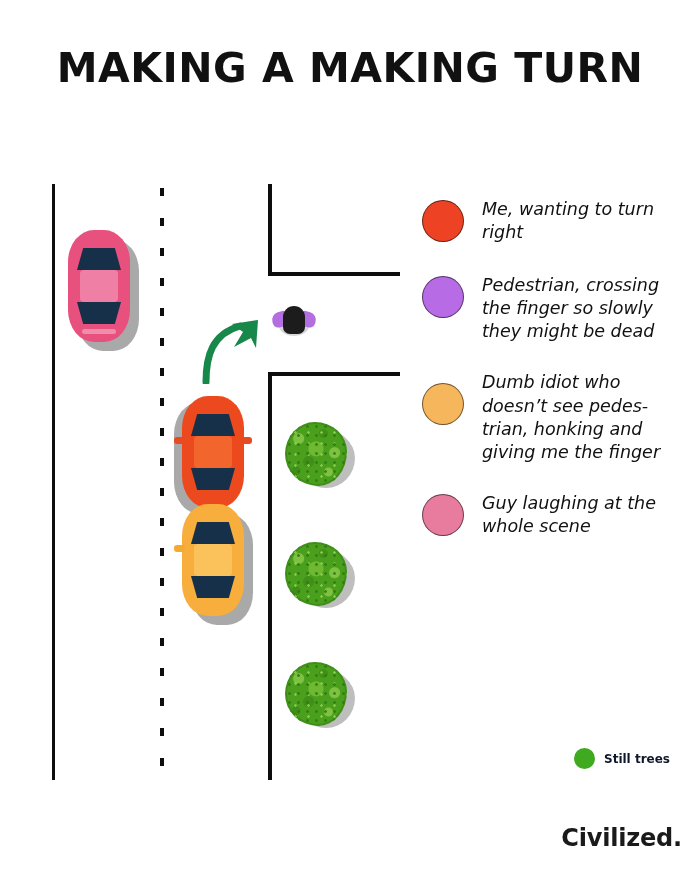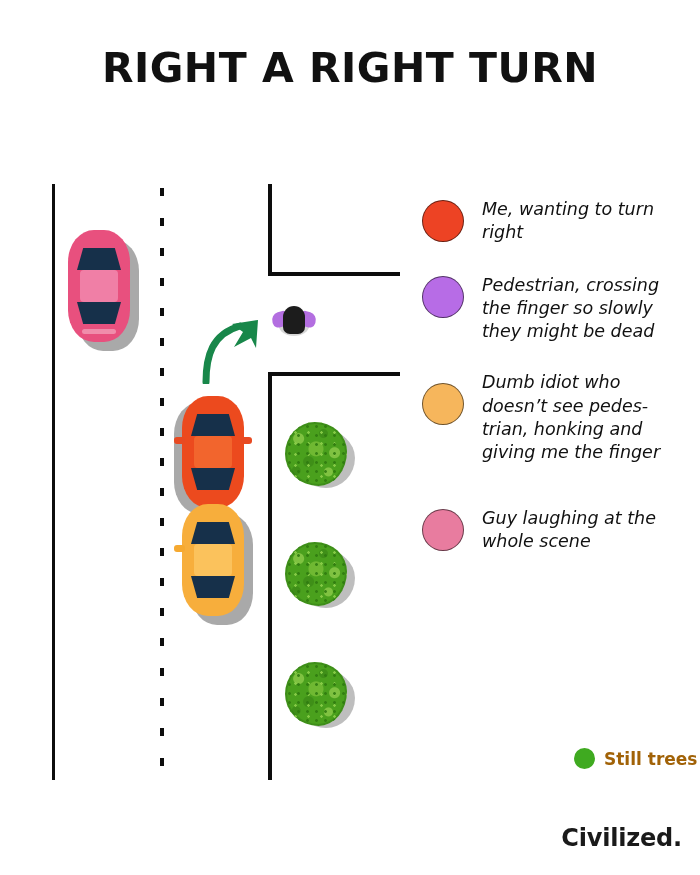--- a/index.html
+++ b/index.html
@@ -238,44 +238,44 @@
   }
   #still-trees .sdot {
     width: 21px;
     height: 21px;
     border-radius: 50%;
     background: #3faa20;
     margin-right: 9px;
   }
   #still-trees .slabel {
     font-family: "DejaVu Sans", sans-serif;
-    font-size: 17px;
+    font-size: 12px;
     font-weight: 700;
-    color: #a16207;
+    color: #0f172a;
     white-space: nowrap;
   }
 
   
   #brand {
     position: absolute;
     left: 0;
     top: 824px;
     width: 682px;
     text-align: right;
     font-family: "DejaVu Sans", sans-serif;
     font-size: 24px;
     font-weight: 700;
     letter-spacing: -0.2px;
     color: #1a1a1a;
   }
 </style>
 </head>
 <body>
 
-<div id="title">RIGHT A RIGHT TURN</div>
+<div id="title">MAKING A MAKING TURN</div>
 
 <div id="scene">
 
   <div class="road-line-solid" style="left:52px; top:24px; height:596px;"></div>
 
   <div class="dashed-line"></div>
 
   <div class="curb" style="left:268px; top:24px; width:132px; height:92px;">
     <div class="v" style="left:0; top:0; height:92px;"></div>
     <div class="h" style="left:0; top:88px; width:132px;"></div>
@@ -348,21 +348,21 @@
   <div class="legend-item">
     <div class="legend-dot" style="background:#ED4324;"></div>
     <div class="legend-text">Me, wanting to turn right</div>
   </div>
 
   <div class="legend-item" style="margin-bottom:26px;">
     <div class="legend-dot" style="background:#B76CE6;"></div>
     <div class="legend-text">Pedestrian, crossing the finger so slowly they might be dead</div>
   </div>
 
-  <div class="legend-item" style="margin-bottom:41px;">
+  <div class="legend-item" style="margin-bottom:26px;">
     <div class="legend-dot" style="background:#F6B65C; margin-top:14px;"></div>
     <div class="legend-text">Dumb idiot who doesn’t see pedes-trian, honking and giving me the finger</div>
   </div>
 
   <div class="legend-item">
     <div class="legend-dot" style="background:#E87C9F;"></div>
     <div class="legend-text">Guy laughing at the whole scene</div>
   </div>
 </div>
 

